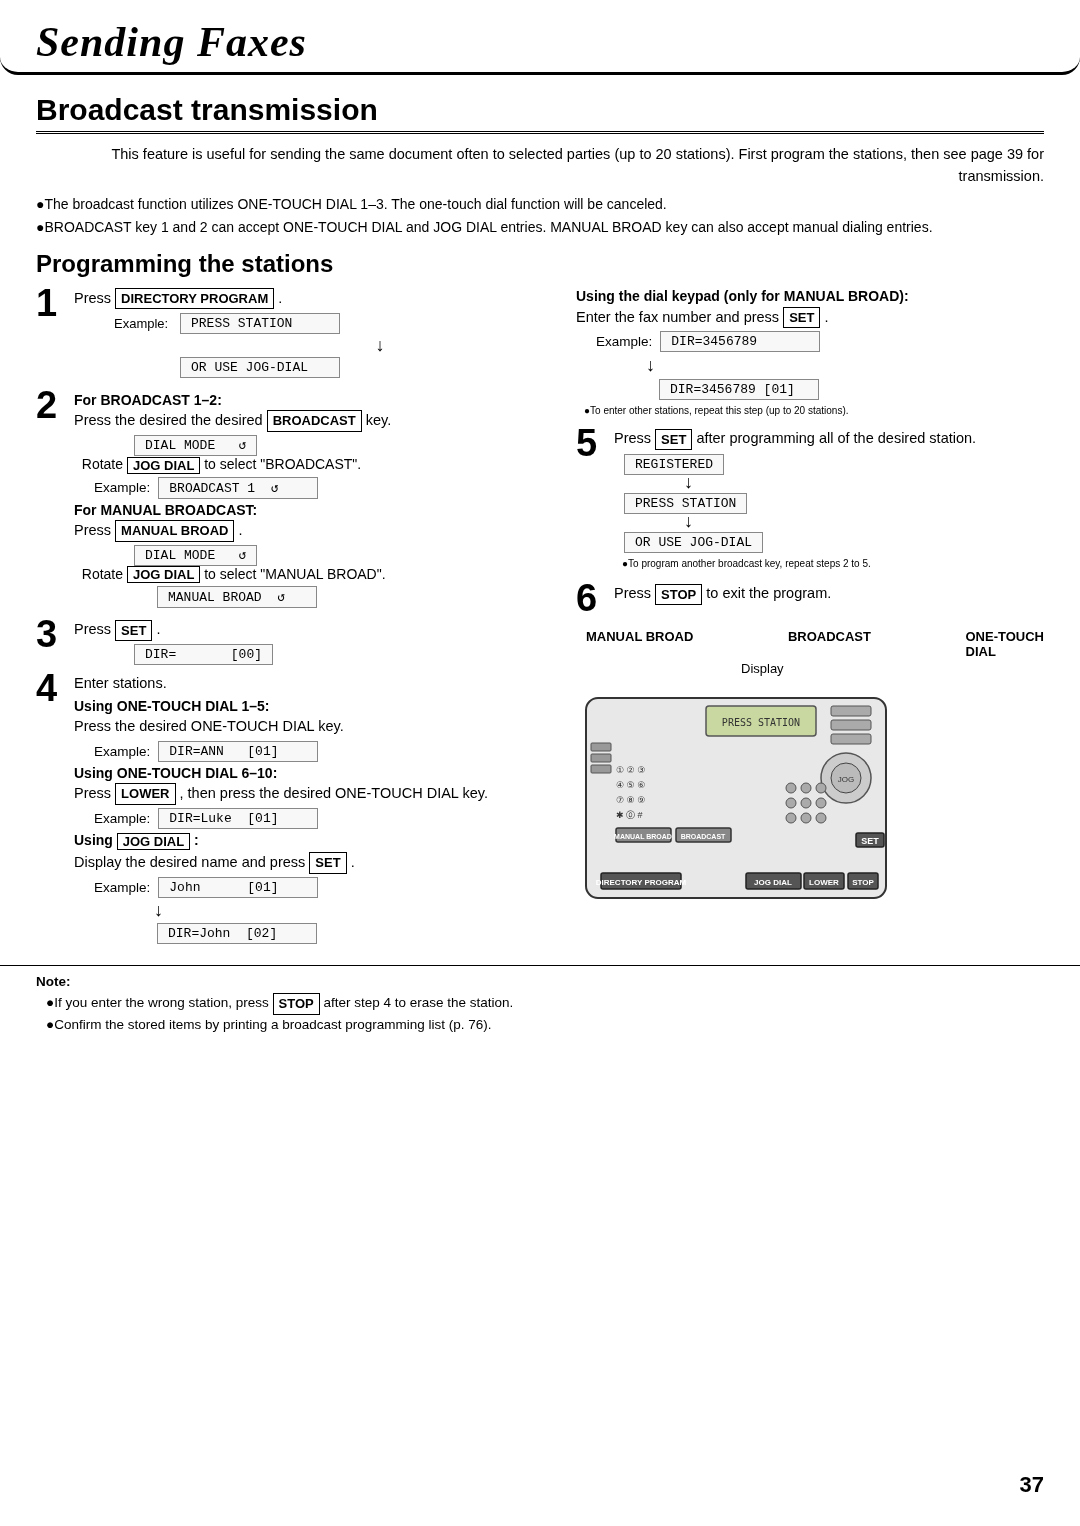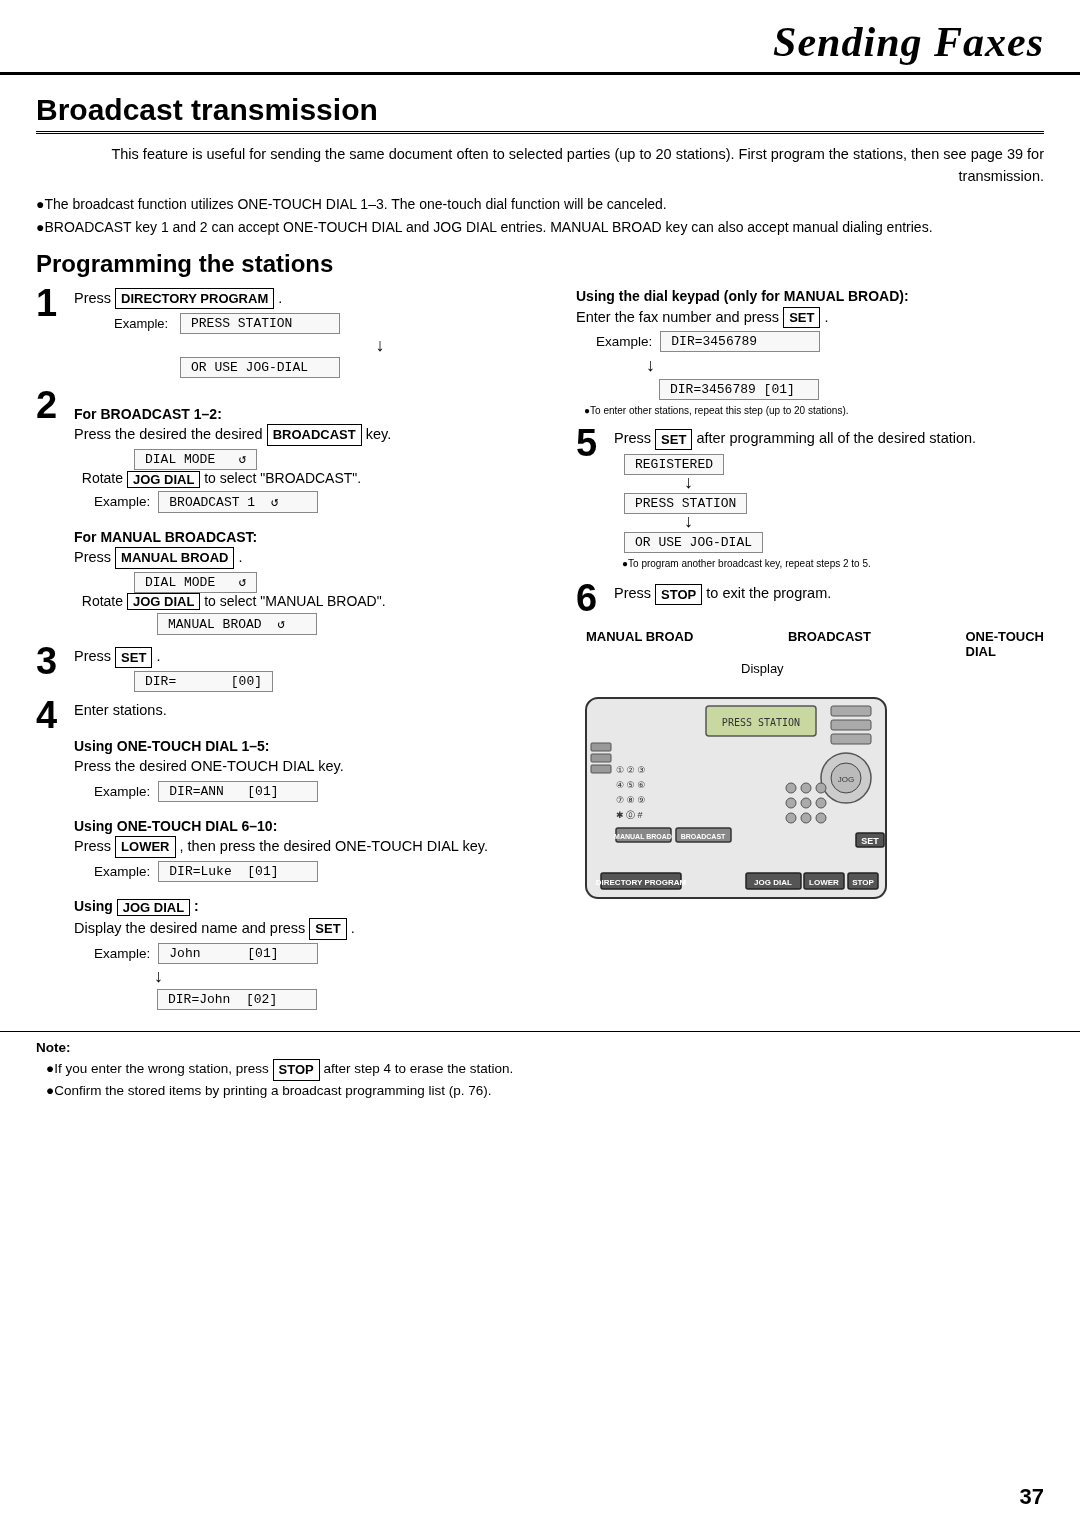--- a/index.html
+++ b/index.html
@@ -8,23 +8,24 @@
       min-height: 1526px;
       background: #fff;
       font-family: Arial, Helvetica, sans-serif;
       font-size: 15px;
       color: #000;
       position: relative;
     }
 
     
     .page-header {
-      text-align: right;
+      text-align: left;
       padding: 18px 36px 6px 36px;
       border-bottom: 3px solid #000;
+      border-radius: 18px;
     }
     .page-title {
       font-family: 'Times New Roman', serif;
       font-size: 42px;
       font-style: italic;
       font-weight: bold;
       letter-spacing: 1px;
     }
 
     
@@ -136,21 +137,21 @@
       font-size: 18px;
       margin-left: 90px;
       line-height: 1.2;
     }
 
     
     .sub-step-label {
       font-size: 14px;
       font-weight: bold;
       margin-bottom: 2px;
-      margin-top: 16px;
+      margin-top: 2px;
     }
 
     
     .rotate-line {
       font-size: 14px;
       margin-bottom: 3px;
       margin-left: 0;
     }
 
     
@@ -184,21 +185,21 @@
       margin-bottom: 4px;
     }
     .note-bullet {
       margin-left: 10px;
       line-height: 1.5;
     }
 
     
     .page-number {
       position: absolute;
-      bottom: 16px;
+      bottom: 28px;
       right: 36px;
       font-size: 22px;
       font-weight: bold;
     }
 
     
     .right-intro {
       font-size: 14px;
       font-weight: bold;
       margin-bottom: 3px;

